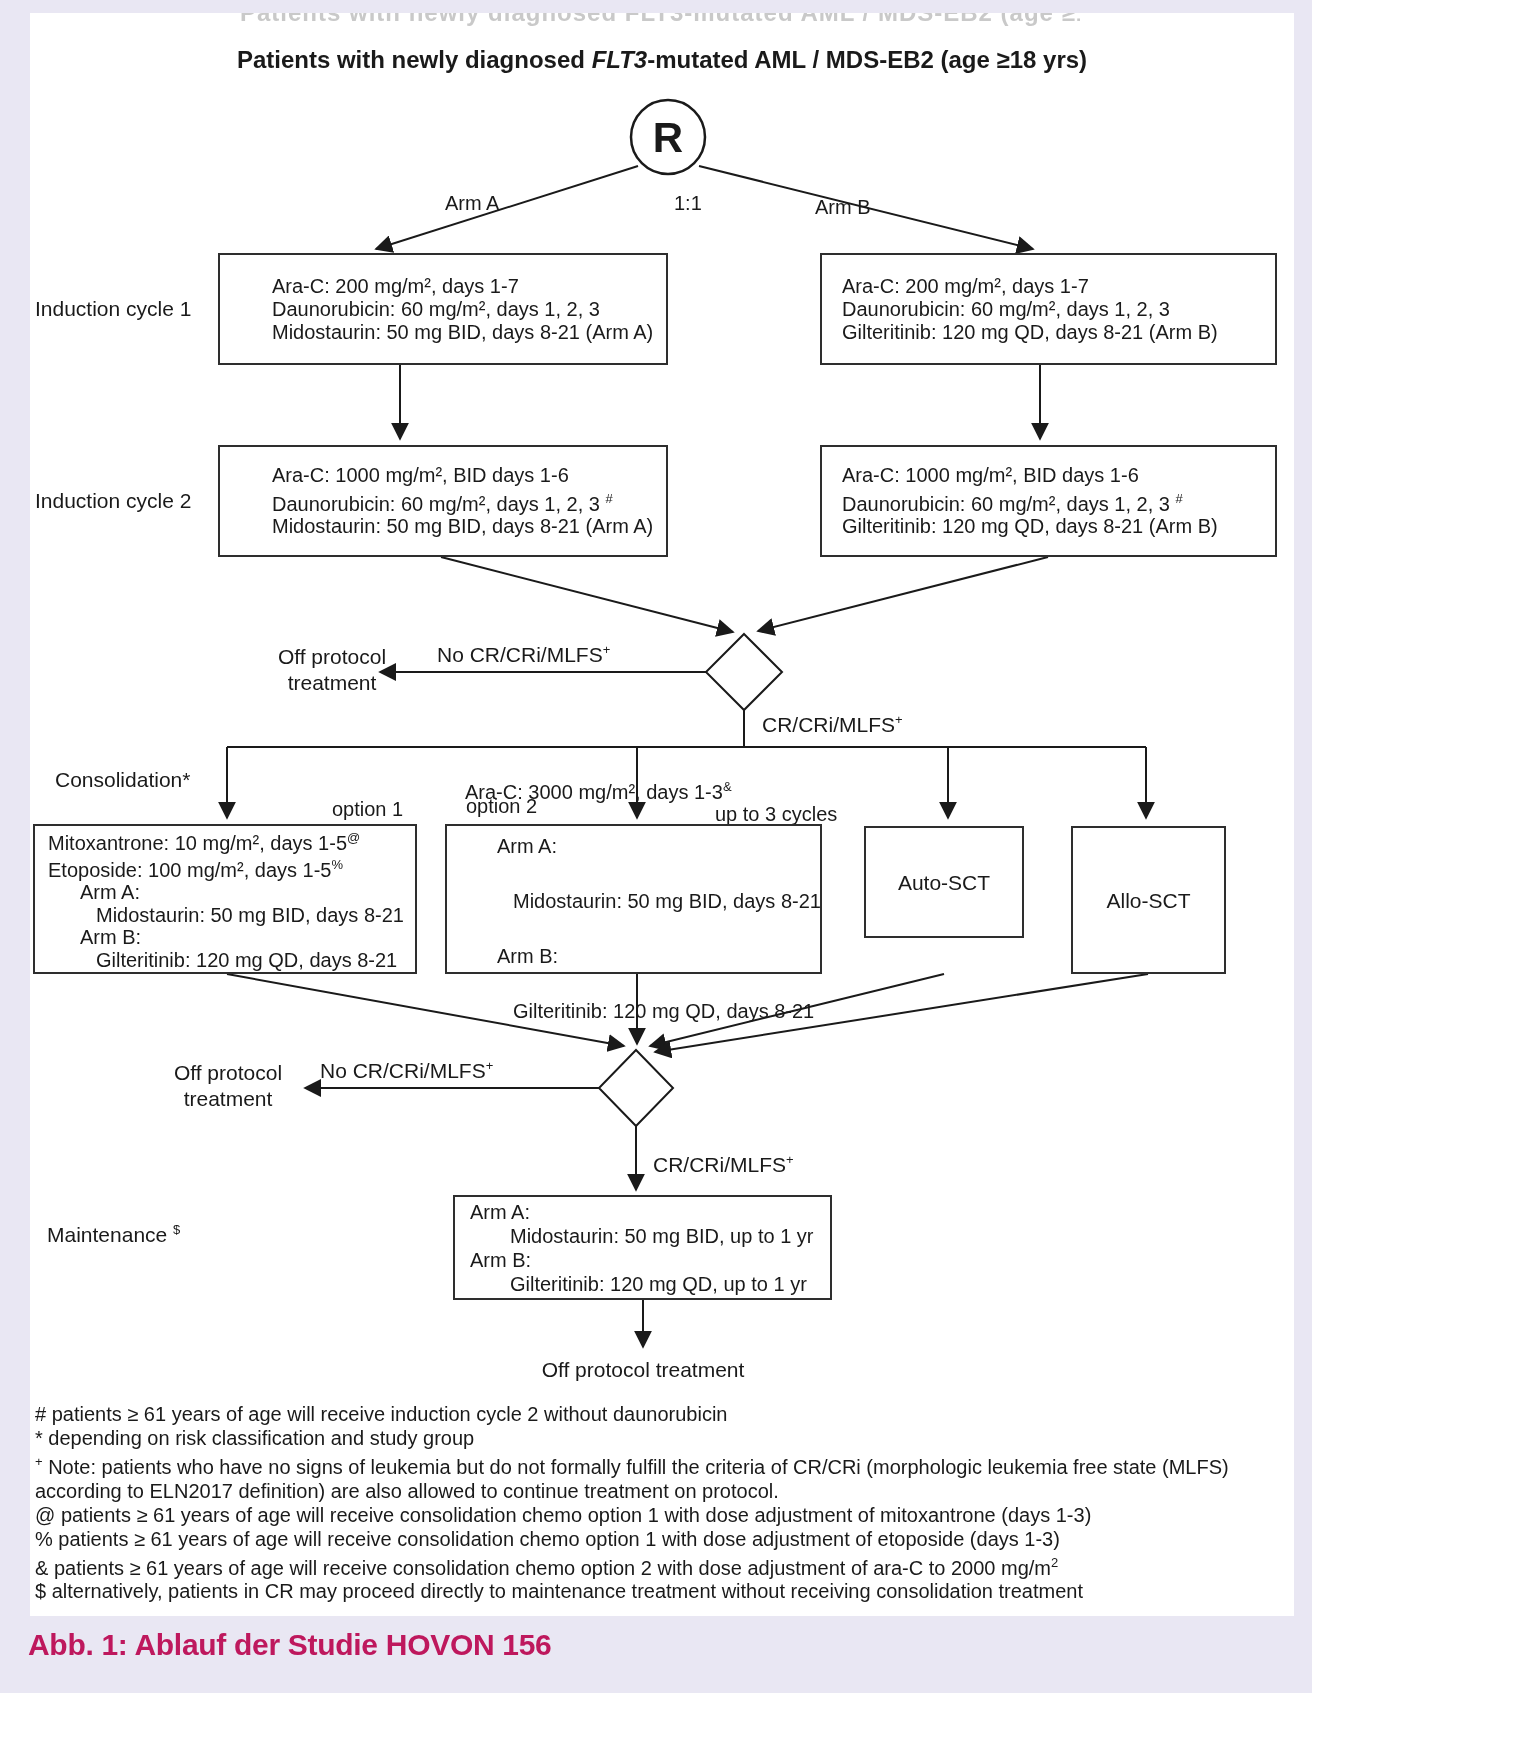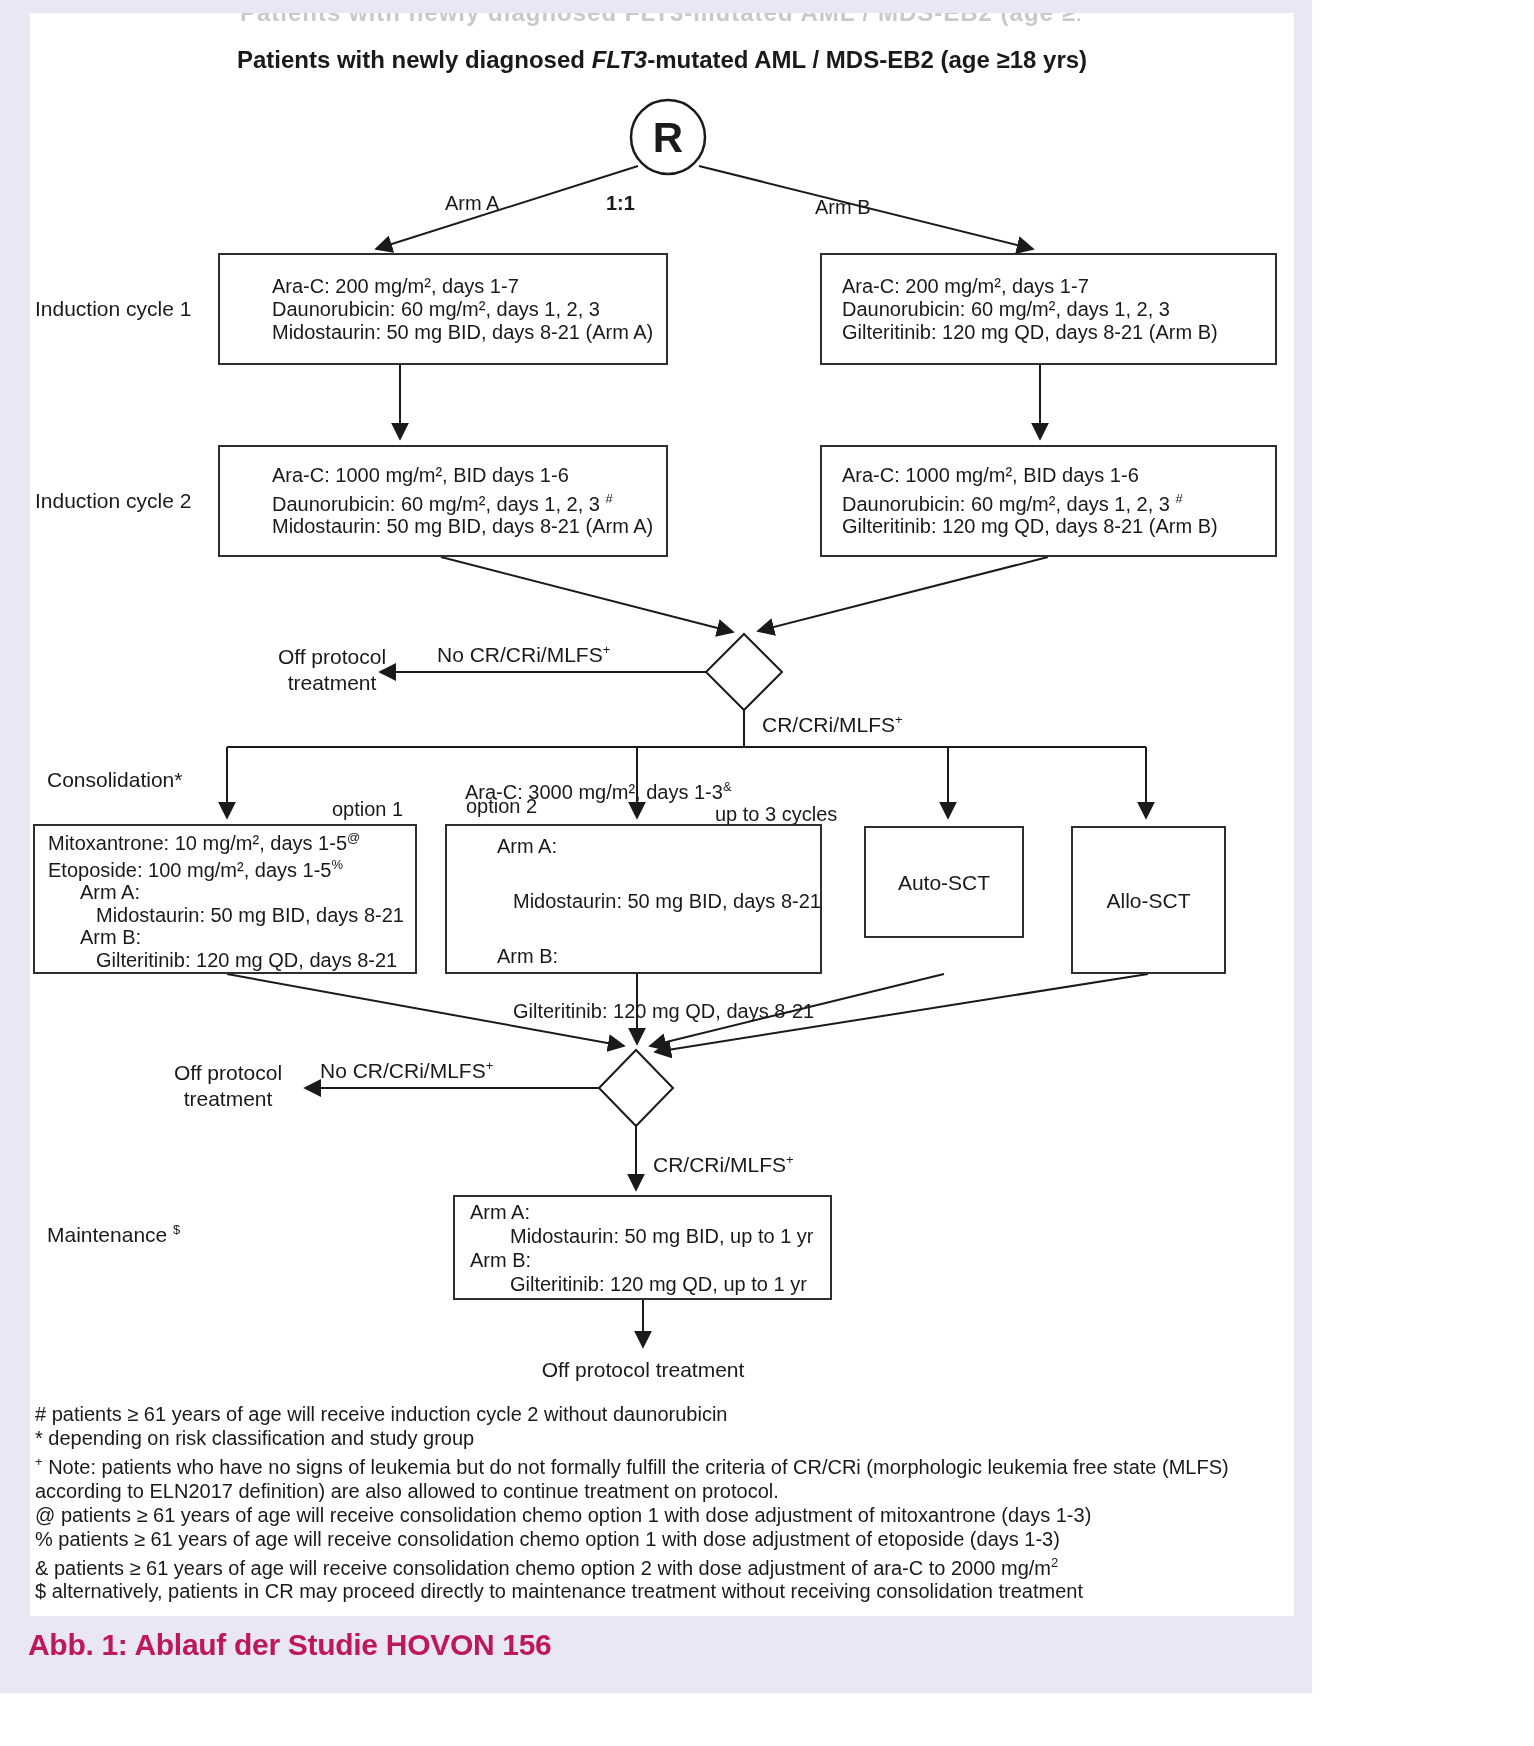--- a/index.html
+++ b/index.html
@@ -84,26 +84,26 @@
   <div class="abs clip-frag">
     <span>Patients with newly diagnosed FLT3-mutated AML / MDS-EB2 (age ≥18 yrs)</span>
   </div>
 
   <div class="abs title">
     <span>Patients with newly diagnosed </span><i>FLT3</i><span>-mutated AML / MDS-EB2 (age ≥18 yrs)</span>
   </div>
 
   <div class="abs r-letter">R</div>
   <div class="abs lbl" style="left:445px;top:192px;">Arm A</div>
-  <div class="abs lbl" style="left:606px;top:192px;font-weight:bold;">1:1</div>
+  <div class="abs lbl" style="left:674px;top:192px;">1:1</div>
   <div class="abs lbl" style="left:815px;top:196px;">Arm B</div>
 
   <div class="abs stage-lbl" style="left:35px;top:297px;">Induction cycle 1</div>
   <div class="abs stage-lbl" style="left:35px;top:489px;">Induction cycle 2</div>
-  <div class="abs stage-lbl" style="left:47px;top:768px;text-align:right;">Consolidation*</div>
+  <div class="abs stage-lbl" style="left:55px;top:768px;text-align:right;">Consolidation*</div>
   <div class="abs stage-lbl" style="left:47px;top:1222px;">
     <span>Maintenance</span> <sup>$</sup>
   </div>
 
   <div class="abs tbox" style="left:218px;top:253px;width:450px;height:112px;padding-left:52px;">
     <div class="ln">Ara-C: 200 mg/m², days 1-7</div>
     <div class="ln">Daunorubicin: 60 mg/m², days 1, 2, 3</div>
     <div class="ln">Midostaurin: 50 mg BID, days 8-21 (Arm A)</div>
   </div>
   <div class="abs tbox" style="left:820px;top:253px;width:457px;height:112px;padding-left:20px;">

